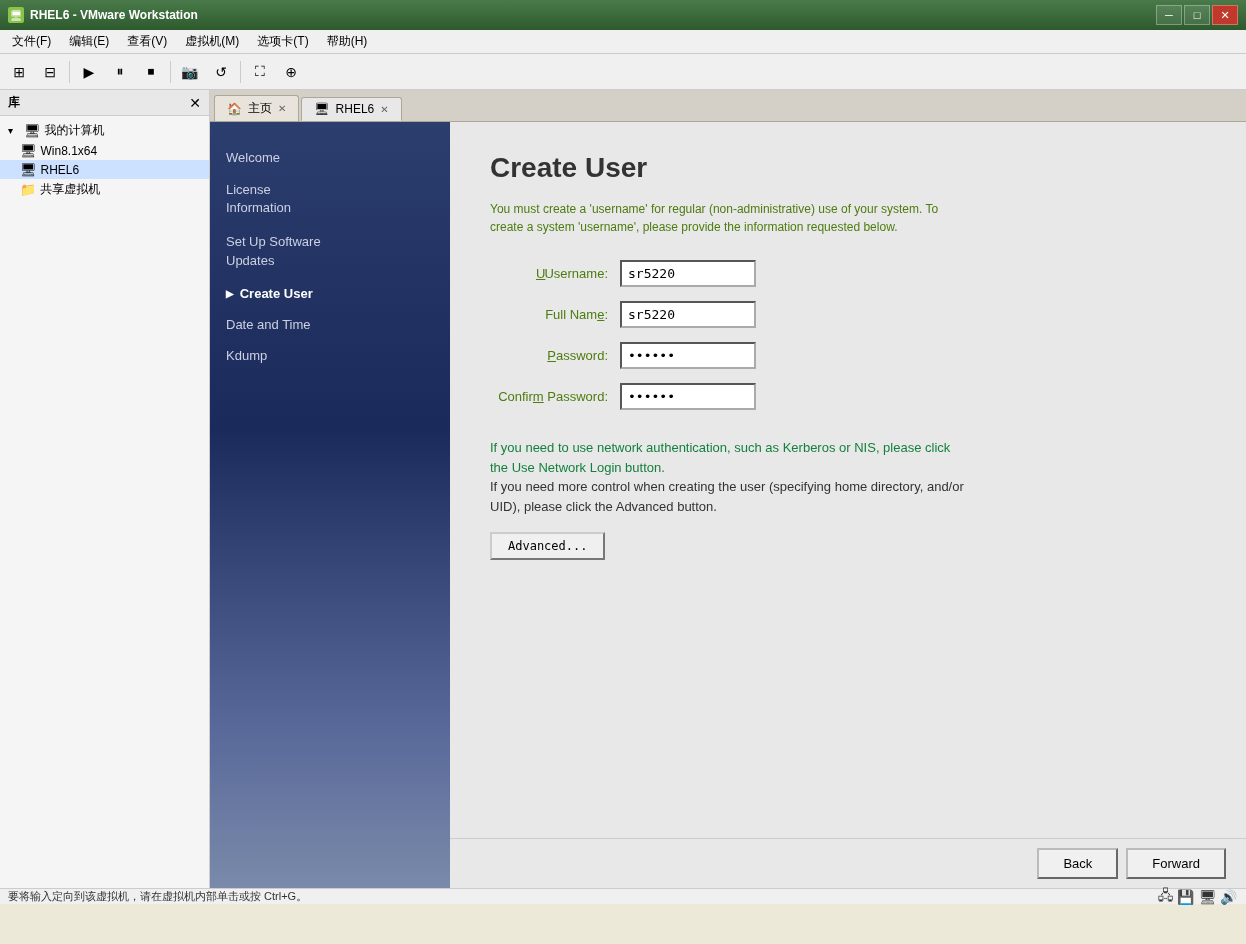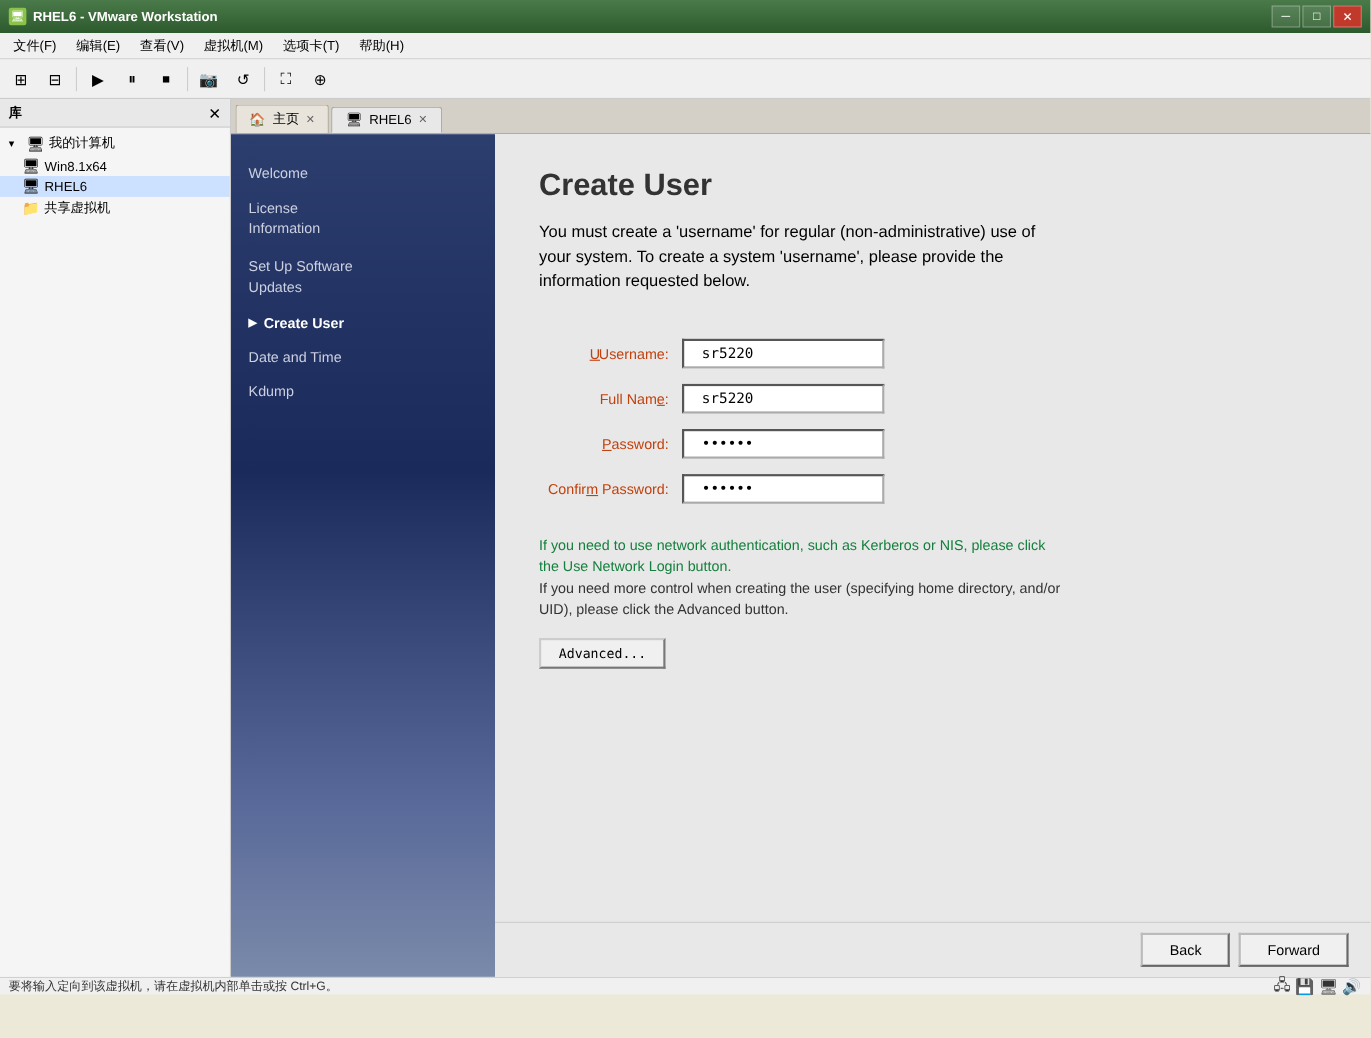--- a/index.html
+++ b/index.html
@@ -136,26 +136,26 @@
     .wizard-nav-item.active::before { content: '▶'; font-size: 10px; margin-right: 2px; }
 
     
     .wizard-content {
       flex: 1;
       background: #e8e8e8;
       padding: 30px 40px;
       overflow-y: auto;
     }
     .page-title { font-size: 28px; font-weight: bold; color: #333; margin-bottom: 16px; }
-    .page-description { font-size: 15px; color: #000000; line-height: 1.5; margin-bottom: 40px; max-width: 480px; }
+    .page-description { font-size: 12px; color: #4d7c0f; line-height: 1.5; margin-bottom: 24px; max-width: 480px; }
 
     
     .form-row { display: flex; align-items: center; margin-bottom: 14px; }
-    .form-label { width: 130px; font-size: 13px; color: #c2410c; text-align: right; padding-right: 12px; }
-    .form-input { width: 184px; padding: 4px 16px; border: 2px inset #aaa; background: white; font-size: 13px; font-family: monospace; }
+    .form-label { width: 130px; font-size: 13px; color: #4d7c0f; text-align: right; padding-right: 12px; }
+    .form-input { width: 136px; padding: 4px 6px; border: 2px inset #aaa; background: white; font-size: 13px; font-family: monospace; }
 
     .network-note { font-size: 13px; color: #15803d; line-height: 1.5; max-width: 480px; }
     .btn {
       padding: 5px 16px;
       font-size: 12px;
       border: 2px outset #ccc;
       background: #f0f0f0;
       cursor: pointer;
       margin-bottom: 24px;
       font-family: monospace;

